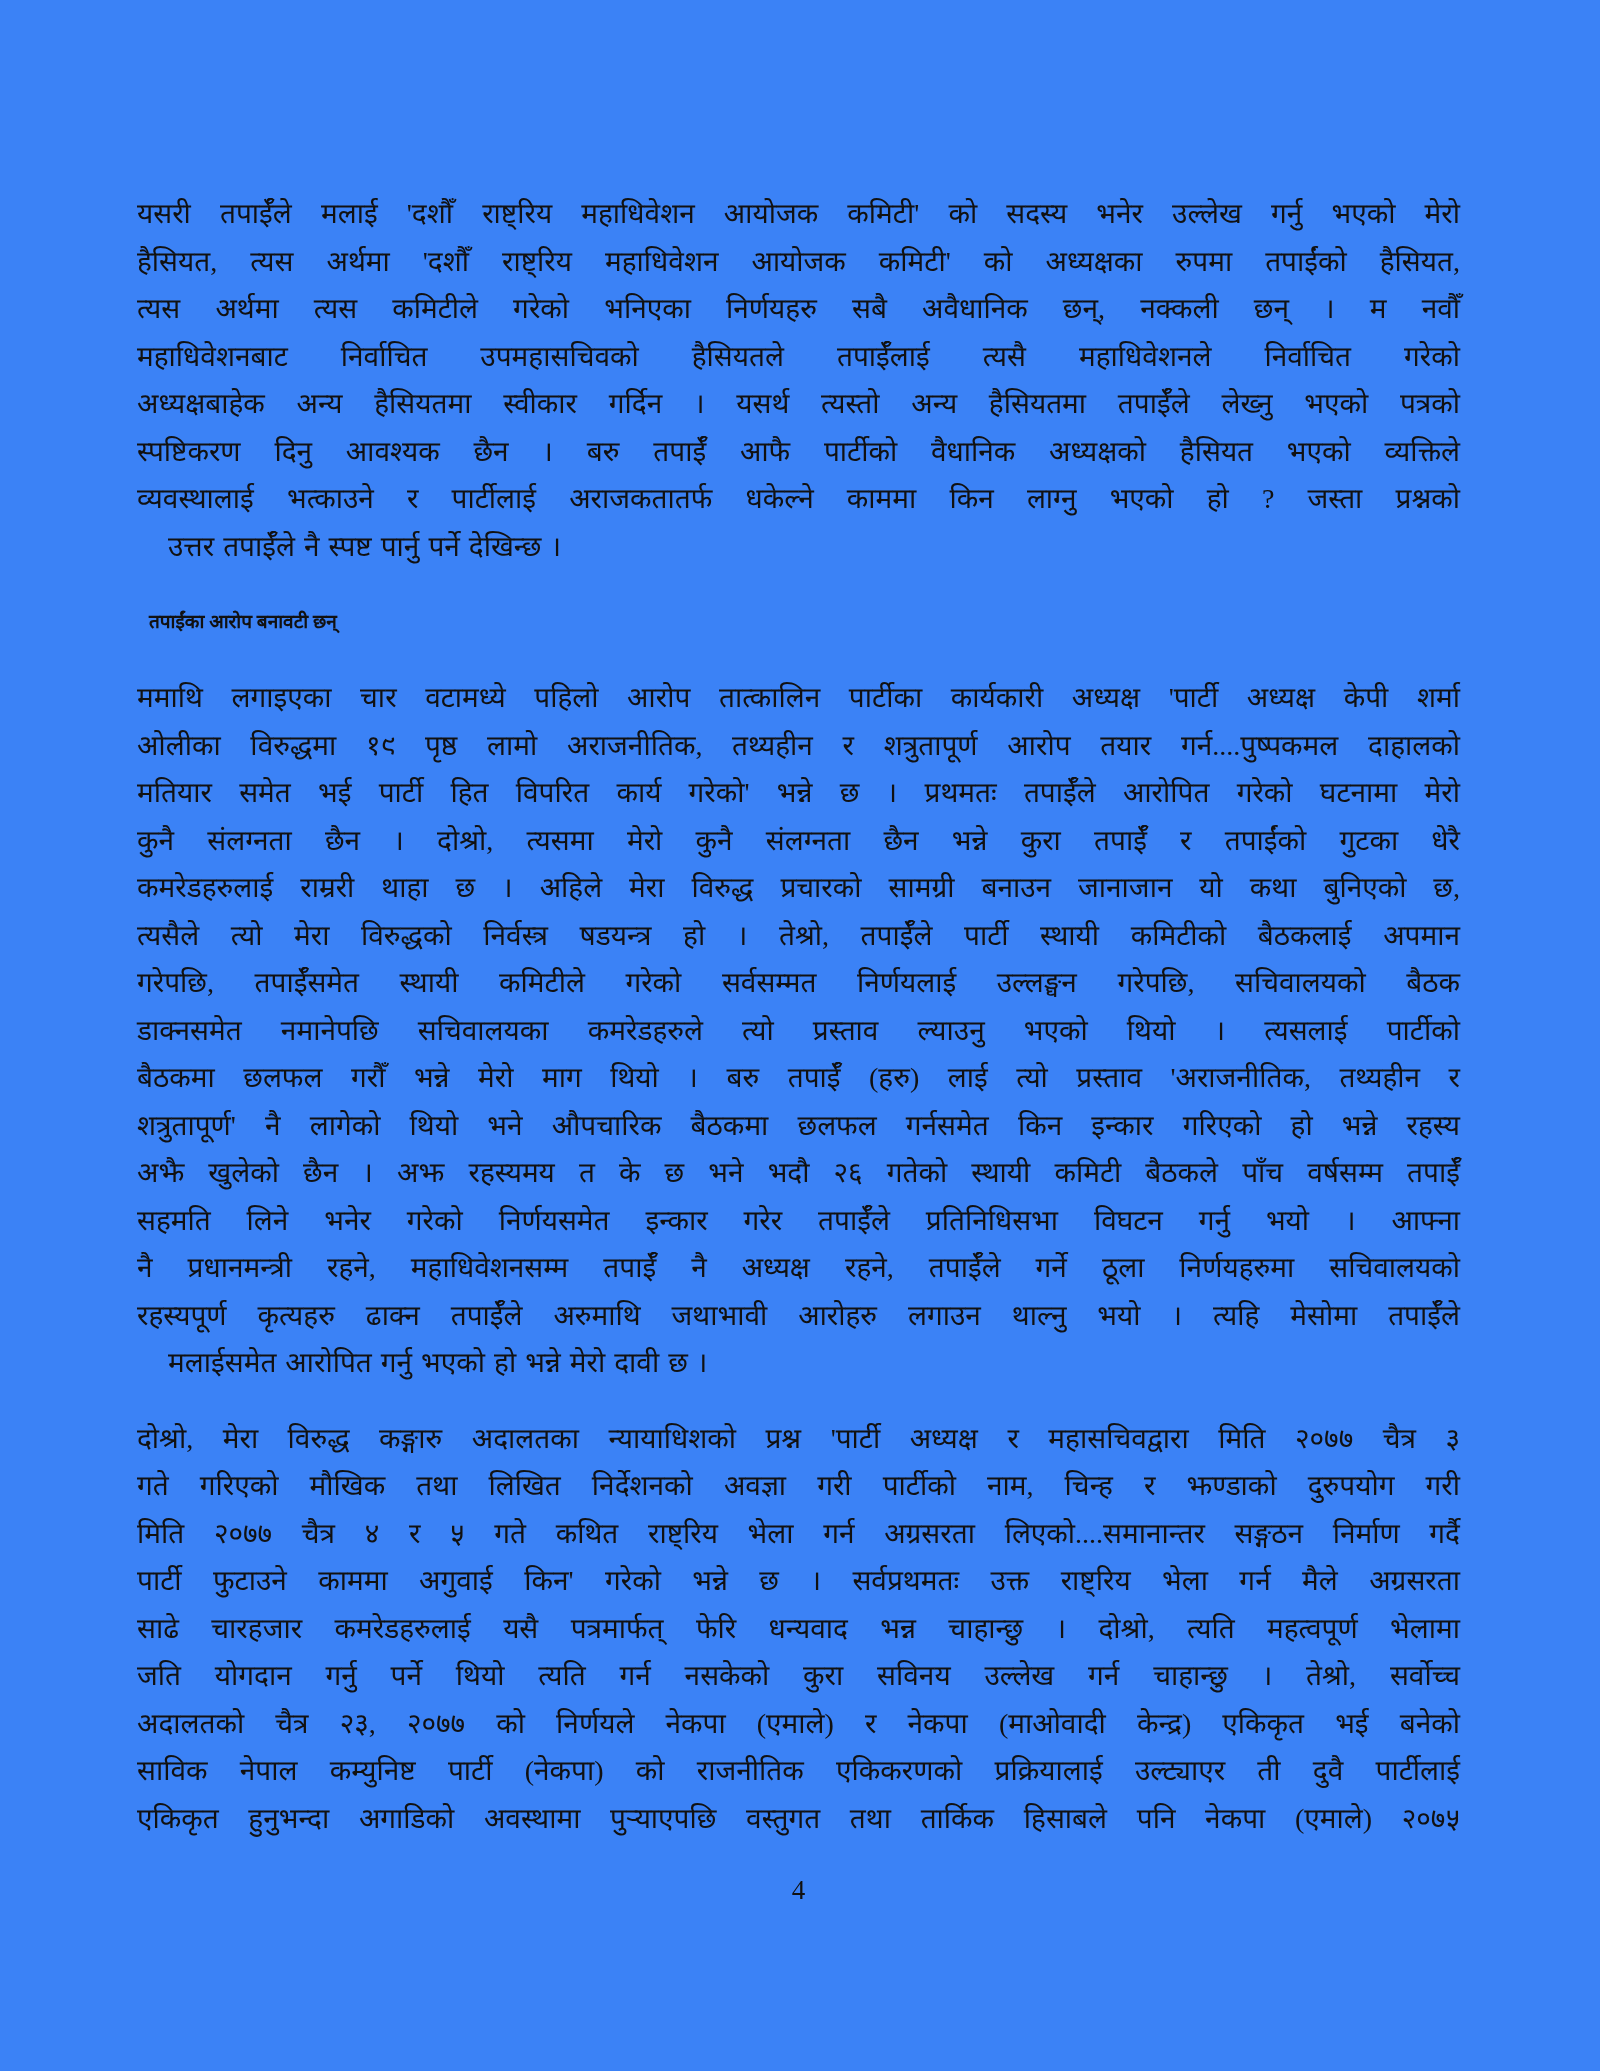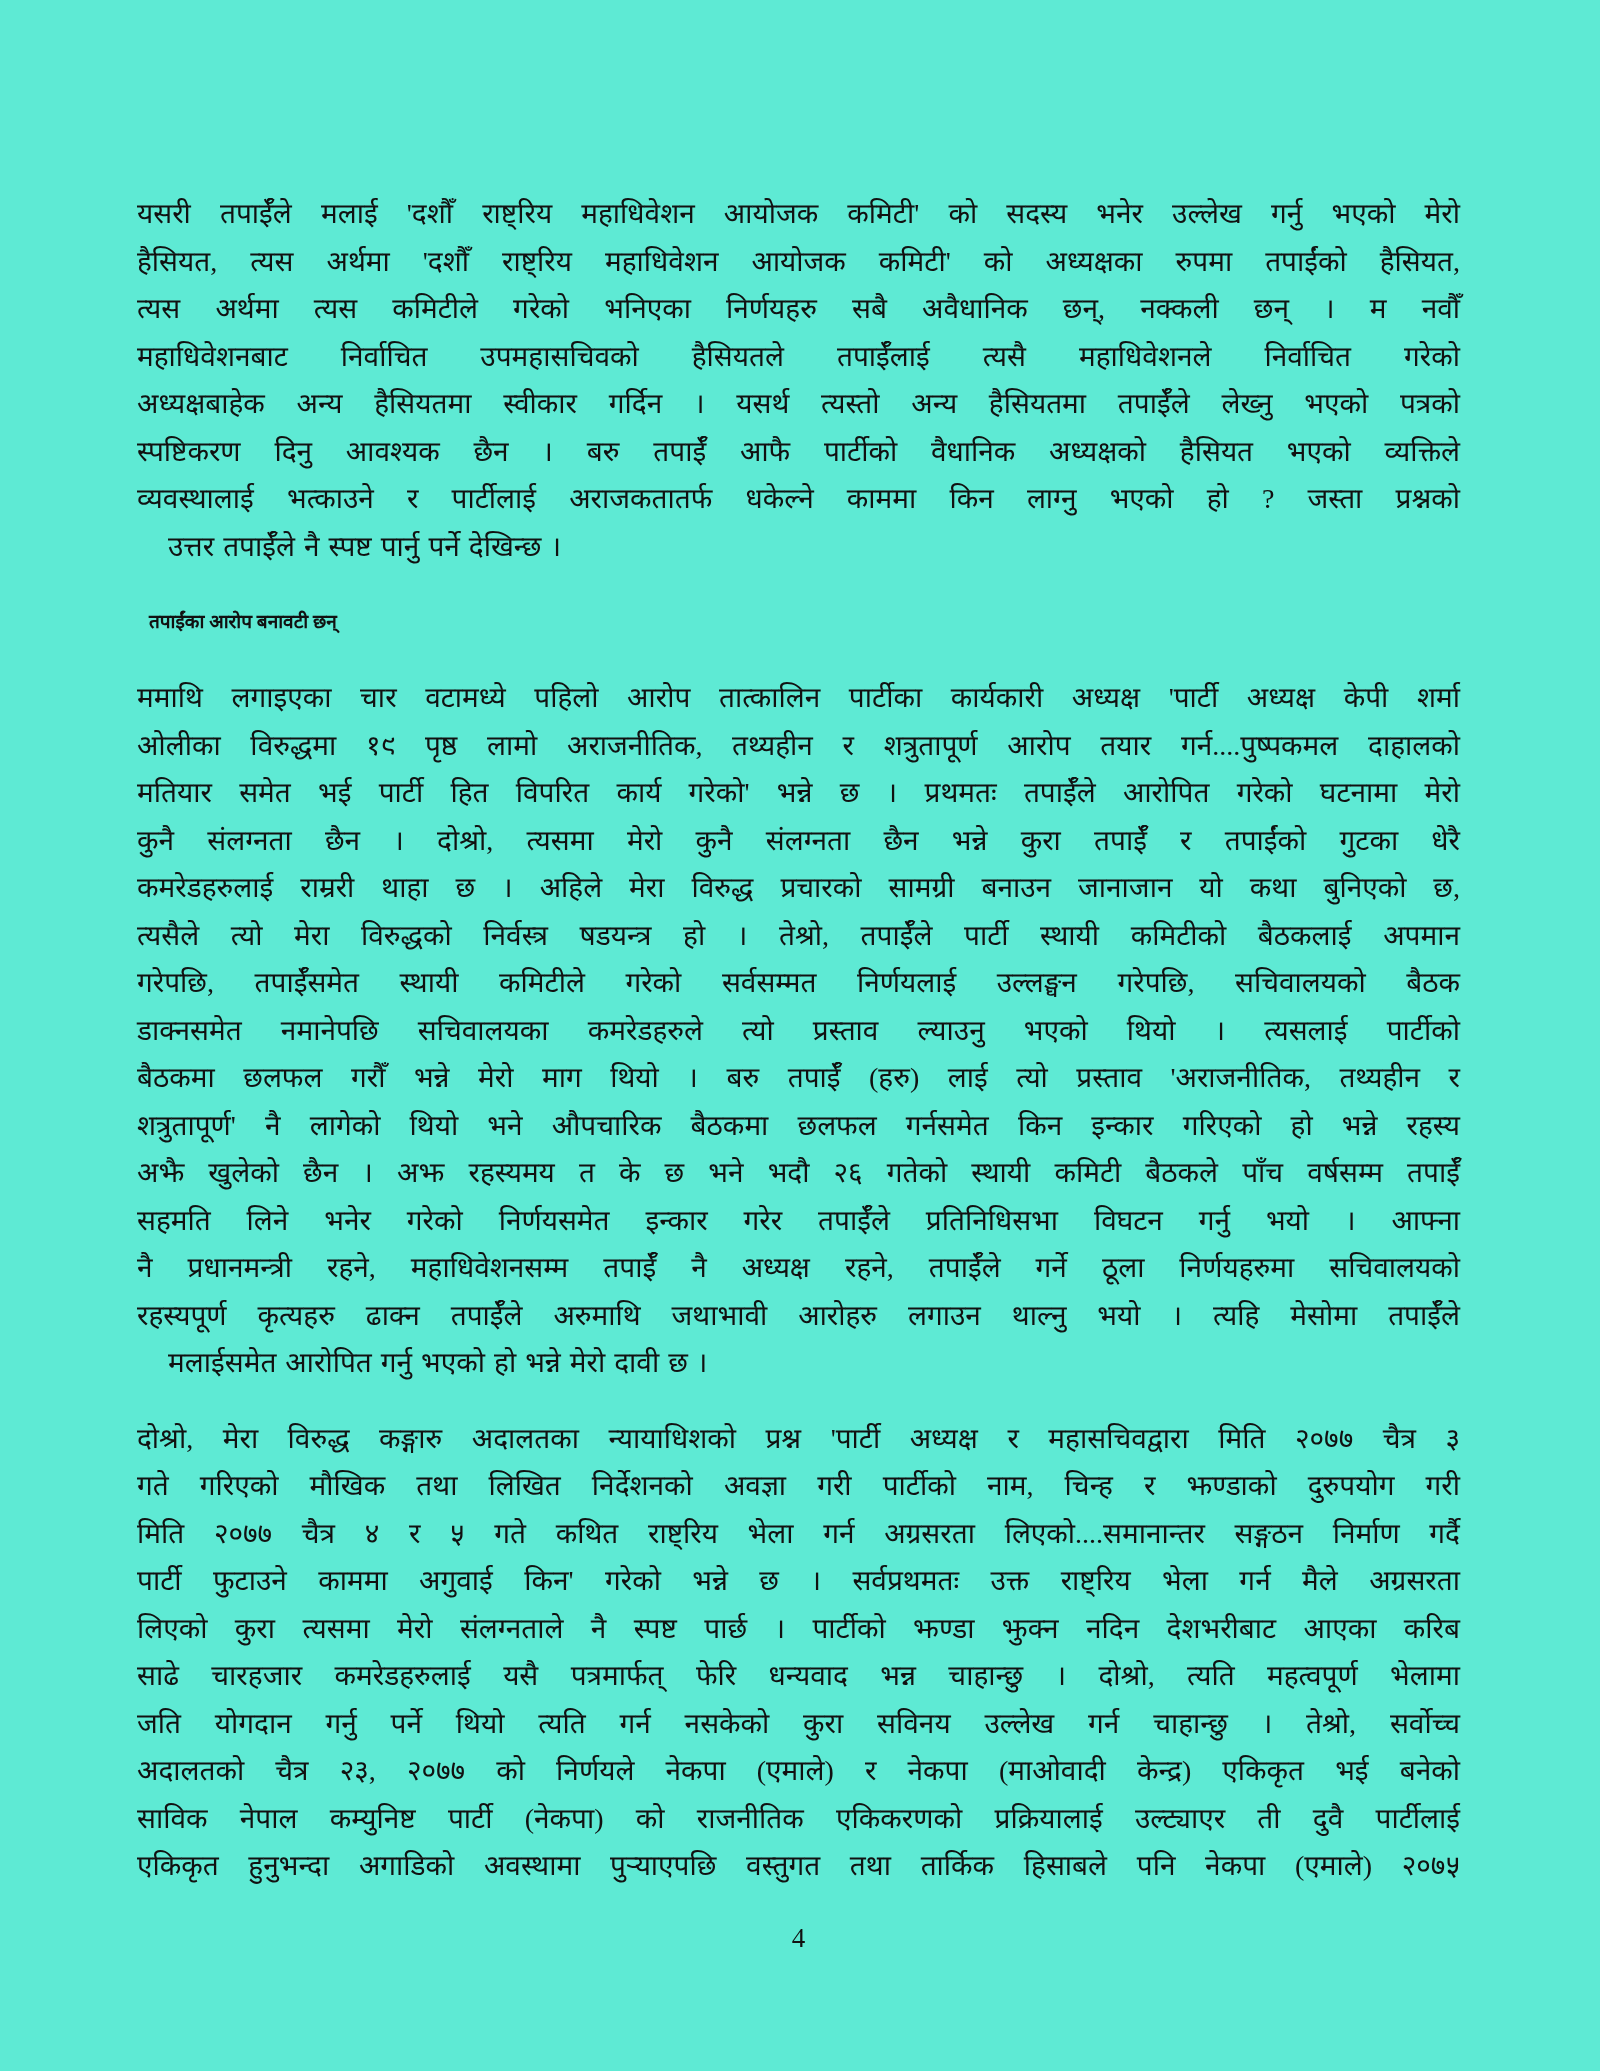--- a/index.html
+++ b/index.html
@@ -12,21 +12,21 @@
     width: 1600px;
     height: 2071px;
     overflow: hidden;
     color: #111111;
     font-family: "Liberation Serif", "DejaVu Serif", serif;
   }
   .page {
     position: relative;
     width: 1600px;
     height: 2071px;
-    background: #5eead4;
+    background: #3b82f6;
     box-sizing: border-box;
     padding: 190px 140px 3px 137px;
   }
   .para {
     margin: 0 0 28px 0;
   }
   .line {
     font-size: 28px;
     line-height: 47.5px;
     text-align: justify;
@@ -86,21 +86,20 @@
     <div class="line">नै प्रधानमन्त्री रहने, महाधिवेशनसम्म तपाईँ नै अध्यक्ष रहने, तपाईँले गर्ने ठूला निर्णयहरुमा सचिवालयको</div>
     <div class="line">रहस्यपूर्ण कृत्यहरु ढाक्न तपाईँले अरुमाथि जथाभावी आरोहरु लगाउन थाल्नु भयो । त्यहि मेसोमा तपाईँले</div>
     <div class="line para-end">मलाईसमेत आरोपित गर्नु भएको हो भन्ने मेरो दावी छ ।</div>
   </div>
 
   <div class="para">
     <div class="line">दोश्रो, मेरा विरुद्ध कङ्गारु अदालतका न्यायाधिशको प्रश्न 'पार्टी अध्यक्ष र महासचिवद्वारा मिति २०७७ चैत्र ३</div>
     <div class="line">गते गरिएको मौखिक तथा लिखित निर्देशनको अवज्ञा गरी पार्टीको नाम, चिन्ह र झण्डाको दुरुपयोग गरी</div>
     <div class="line">मिति २०७७ चैत्र ४ र ५ गते कथित राष्ट्रिय भेला गर्न अग्रसरता लिएको....समानान्तर सङ्गठन निर्माण गर्दै</div>
     <div class="line">पार्टी फुटाउने काममा अगुवाई किन' गरेको भन्ने छ । सर्वप्रथमतः उक्त राष्ट्रिय भेला गर्न मैले अग्रसरता</div>
-    <div class="line">लिएको कुरा त्यसमा मेरो संलग्नताले नै स्पष्ट पार्छ । पार्टीको झण्डा झुक्न नदिन देशभरीबाट आएका करिब</div>
     <div class="line">साढे चारहजार कमरेडहरुलाई यसै पत्रमार्फत् फेरि धन्यवाद भन्न चाहान्छु । दोश्रो, त्यति महत्वपूर्ण भेलामा</div>
     <div class="line">जति योगदान गर्नु पर्ने थियो त्यति गर्न नसकेको कुरा सविनय उल्लेख गर्न चाहान्छु । तेश्रो, सर्वोच्च</div>
     <div class="line">अदालतको चैत्र २३, २०७७ को निर्णयले नेकपा (एमाले) र नेकपा (माओवादी केन्द्र) एकिकृत भई बनेको</div>
     <div class="line">साविक नेपाल कम्युनिष्ट पार्टी (नेकपा) को राजनीतिक एकिकरणको प्रक्रियालाई उल्ट्याएर ती दुवै पार्टीलाई</div>
     <div class="line">एकिकृत हुनुभन्दा अगाडिको अवस्थामा पुऱ्याएपछि वस्तुगत तथा तार्किक हिसाबले पनि नेकपा (एमाले) २०७५</div>
   </div>
 
   <div class="page-number">4</div>
 
 </div>

